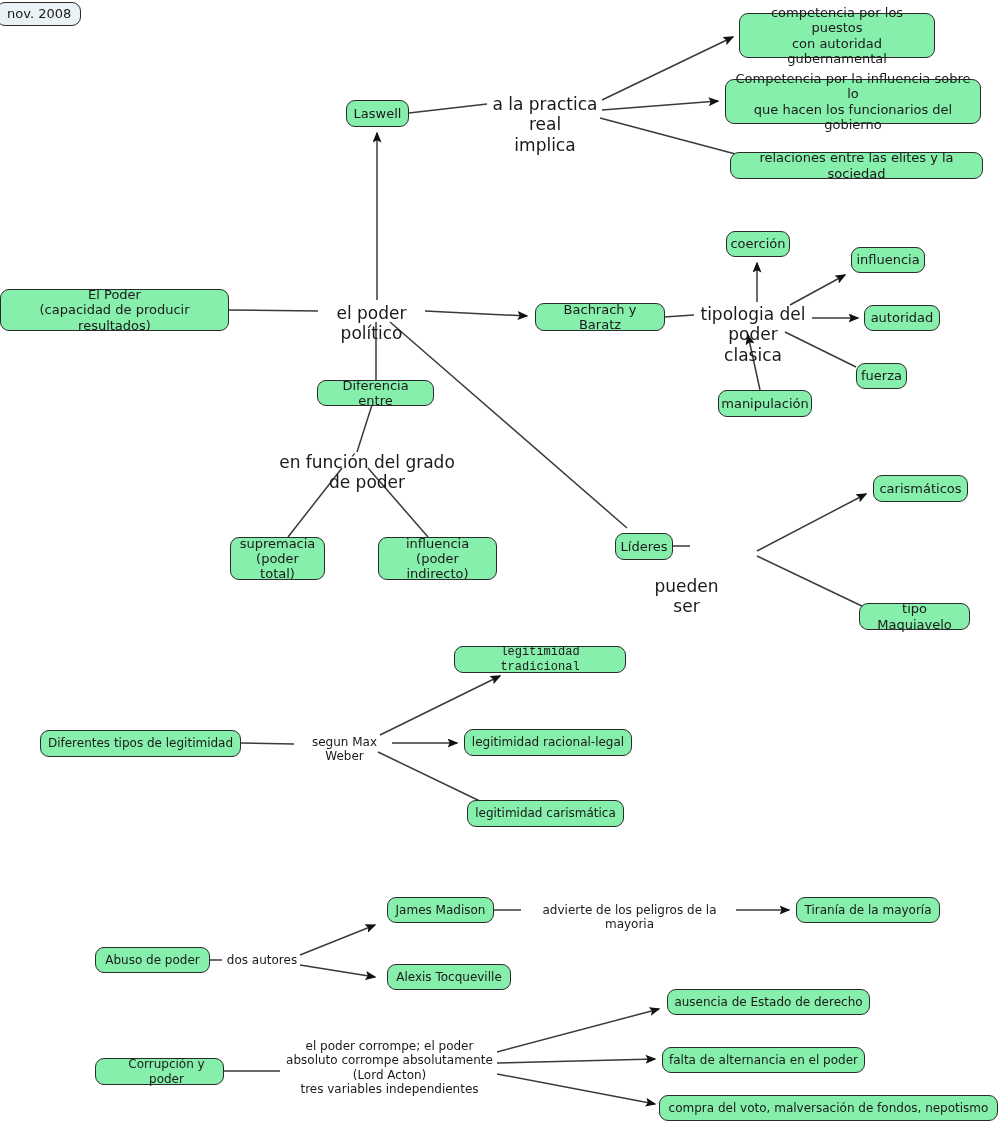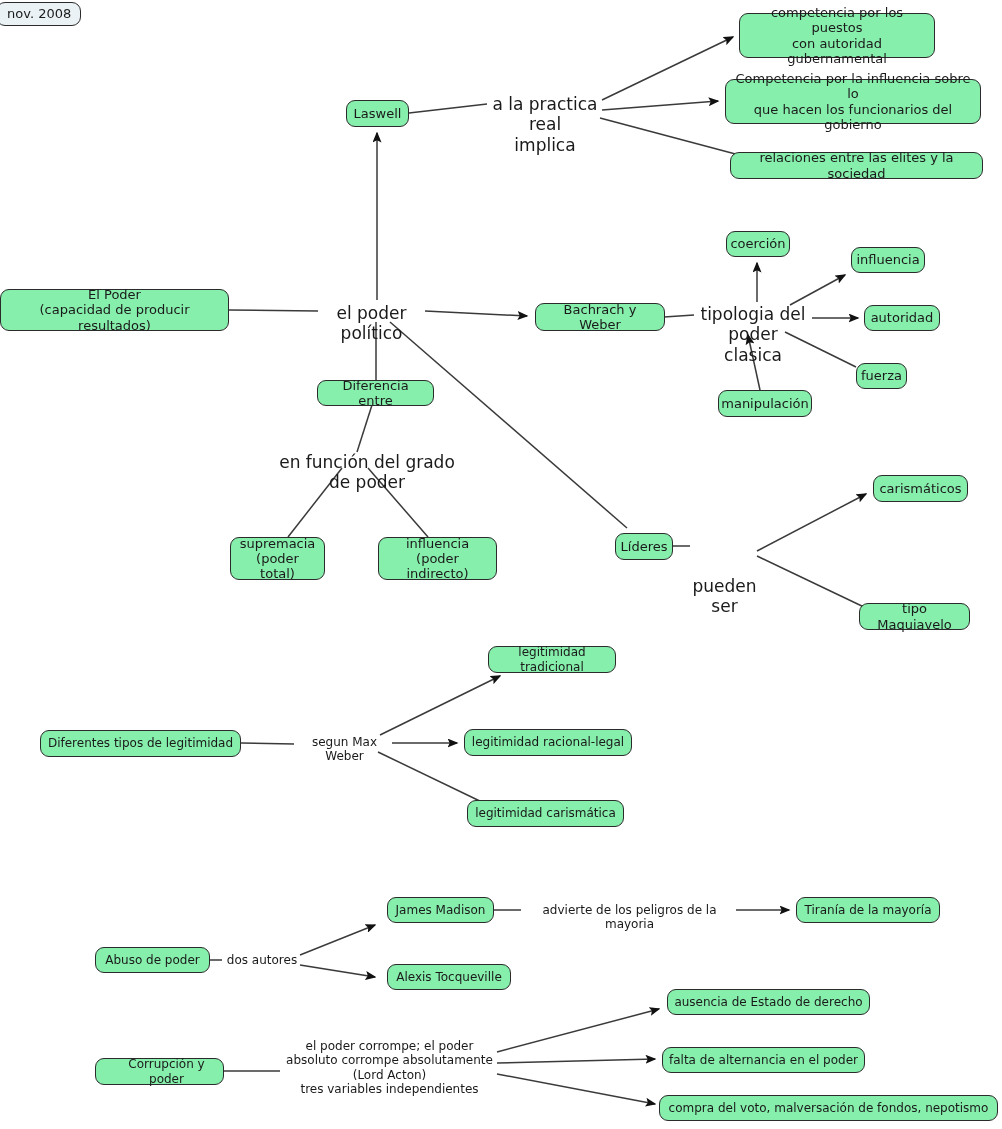--- a/index.html
+++ b/index.html
@@ -147,21 +147,21 @@
   <div class="node" style="left:346px; top:100px; width:63px; height:27px;">Laswell</div>
 
   <div class="node" style="left:739px; top:13px; width:196px; height:45px;">competencia por los puestos
 con autoridad gubernamental</div>
 
   <div class="node" style="left:725px; top:79px; width:256px; height:45px;">Competencia por la influencia sobre lo
 que hacen los funcionarios del gobierno</div>
 
   <div class="node" style="left:730px; top:152px; width:253px; height:27px;">relaciones entre las elites y la sociedad</div>
 
-  <div class="node" style="left:535px; top:303px; width:130px; height:28px;">Bachrach y Weber</div>
+  <div class="node" style="left:535px; top:303px; width:130px; height:28px;">Bachrach y Baratz</div>
 
   <div class="node" style="left:726px; top:231px; width:64px; height:26px;">coerción</div>
 
   <div class="node" style="left:851px; top:247px; width:74px; height:26px;">influencia</div>
 
   <div class="node" style="left:864px; top:305px; width:76px; height:26px;">autoridad</div>
 
   <div class="node" style="left:856px; top:363px; width:51px; height:26px;">fuerza</div>
 
   <div class="node" style="left:718px; top:390px; width:94px; height:27px;">manipulación</div>
@@ -175,21 +175,21 @@
 (poder indirecto)</div>
 
   <div class="node" style="left:615px; top:533px; width:58px; height:27px;">Líderes</div>
 
   <div class="node" style="left:873px; top:475px; width:95px; height:27px;">carismáticos</div>
 
   <div class="node" style="left:859px; top:603px; width:111px; height:27px;">tipo Maquiavelo</div>
 
   <div class="node small" style="left:40px; top:730px; width:201px; height:27px;">Diferentes tipos de legitimidad</div>
 
-  <div class="node small" style="left:488px; top:646px; width:128px; height:27px;">legitimidad tradicional</div>
+  <div class="node small" style="left:454px; top:646px; width:172px; height:27px;font-family:Liberation Mono, monospace;">legitimidad tradicional</div>
 
   <div class="node small" style="left:464px; top:729px; width:168px; height:27px;">legitimidad racional-legal</div>
 
   <div class="node small" style="left:467px; top:800px; width:157px; height:27px;">legitimidad carismática</div>
 
   <div class="node small" style="left:95px; top:947px; width:115px; height:26px;">Abuso de poder</div>
 
   <div class="node small" style="left:387px; top:897px; width:107px; height:26px;">James Madison</div>
 
   <div class="node small" style="left:387px; top:964px; width:124px; height:26px;">Alexis Tocqueville</div>
@@ -207,21 +207,21 @@
   <div class="link-label" style="left:320px; top:303px; width:103px;">el poder político</div>
 
   <div class="link-label" style="left:489px; top:94px; width:112px;">a la practica real
 implica</div>
 
   <div class="link-label" style="left:694px; top:304px; width:118px;">tipologia del poder
 clasica</div>
 
   <div class="link-label" style="left:268px; top:452px; width:198px;">en función del grado de poder</div>
 
-  <div class="link-label" style="left:690px; top:539px; width:69px;margin-top:37px;">pueden ser</div>
+  <div class="link-label" style="left:652px; top:539px; width:69px;margin-top:37px;">pueden ser</div>
 
   <div class="link-label small" style="left:296px; top:735px; width:97px;">segun Max Weber</div>
 
   <div class="link-label small" style="left:223px; top:953px; width:78px;">dos autores</div>
 
   <div class="link-label small" style="left:522px; top:903px; width:215px;">advierte de los peligros de la mayoria</div>
 
   <div class="link-label small" style="left:281px; top:1039px; width:217px;">el poder corrompe; el poder
 absoluto corrompe absolutamente
 (Lord Acton)

